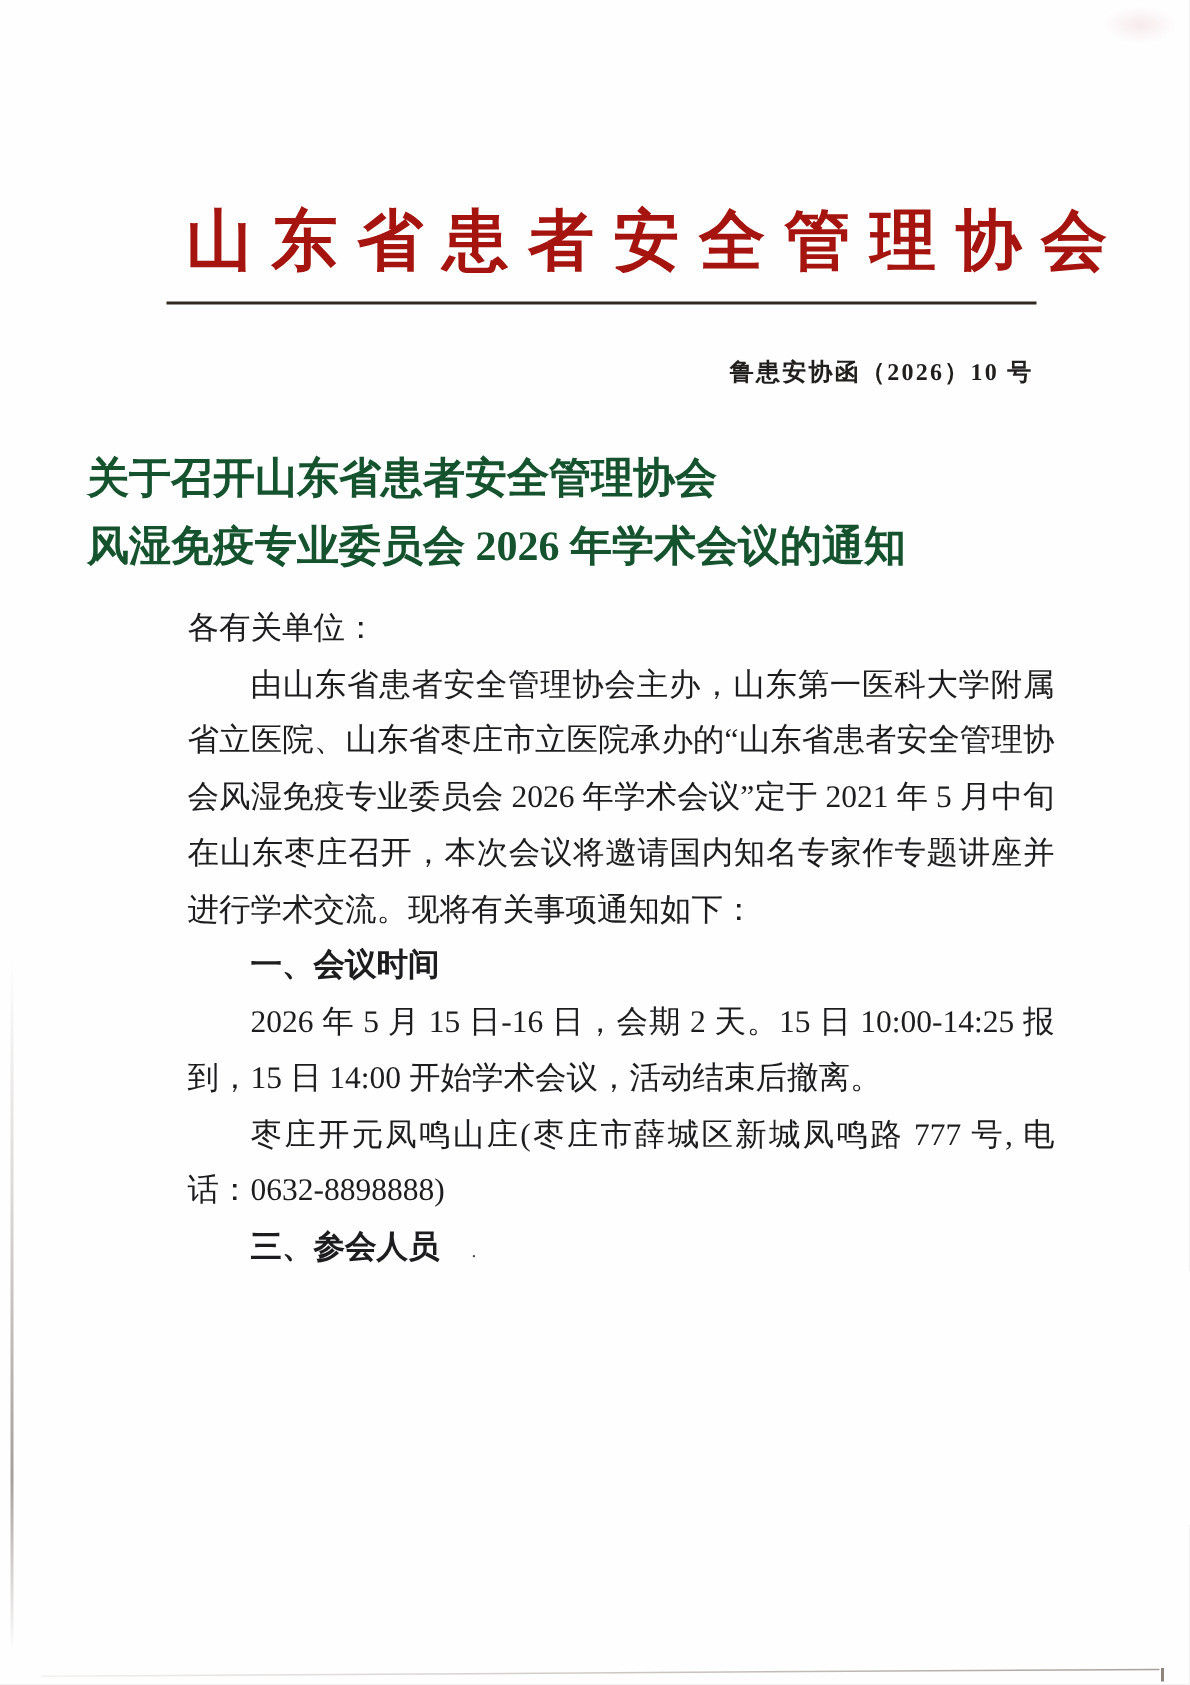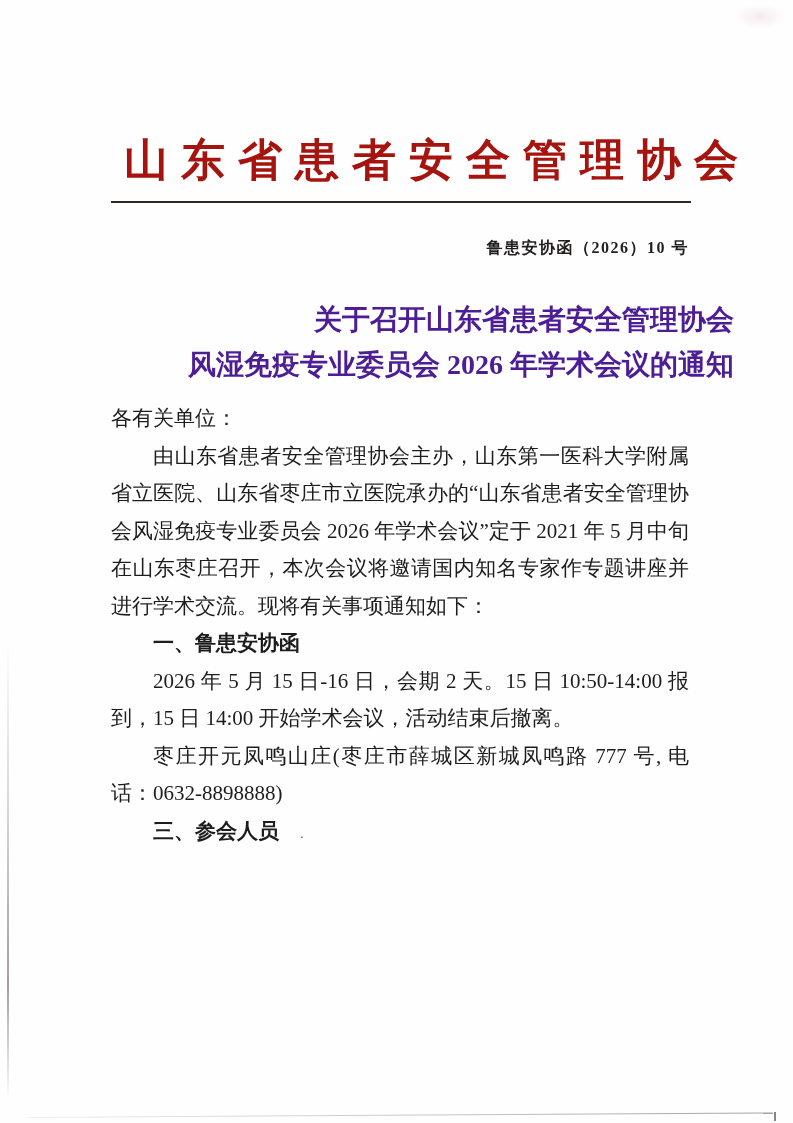--- a/index.html
+++ b/index.html
@@ -43,30 +43,30 @@
     text-align: right;
     font-size: 16px;
     font-weight: bold;
     letter-spacing: 1.5px;
     color: #211f1e;
   }
   .doc-title {
     position: absolute;
     top: 297px; left: 58px; width: 676px;
     margin: 0;
-    text-align: right;
+    text-align: left;
     font-size: 28px;
     line-height: 45px;
     font-weight: bold;
-    color: #4c1d95;
+    color: #14532d;
   }
   .t-line { display: block; }
   .body-text {
     position: absolute;
-    top: 400px; left: 111px; width: 578px;
+    top: 400px; left: 125px; width: 578px;
     font-size: 21px;
     line-height: 37.5px;
     text-align: justify;
     color: #1d1d1f;
   }
   .body-text p { margin: 0; padding: 0; }
   .indent { text-indent: 2em; }
   .sec-heading { font-weight: bold; text-indent: 2em; }
   .stray-dot {
     font-size: 13px;
@@ -116,22 +116,22 @@
   <h1 class="doc-title">
     <span class="t-line">关于召开山东省患者安全管理协会</span>
     <span class="t-line">风湿免疫专业委员会 2026 年学术会议的通知</span>
   </h1>
 
   <div class="body-text">
     <p class="salutation">各有关单位：</p>
 
     <p class="indent">由山东省患者安全管理协会主办，山东第一医科大学附属省立医院、山东省枣庄市立医院承办的“山东省患者安全管理协会风湿免疫专业委员会 2026 年学术会议”定于 2021 年 5 月中旬在山东枣庄召开，本次会议将邀请国内知名专家作专题讲座并进行学术交流。现将有关事项通知如下：</p>
 
-    <p class="sec-heading">一、鲁患安协函</p>
-    <p class="indent">2026 年 5 月 15 日-16 日，会期 2 天。15 日 10:50-14:00 报到，15 日 14:00 开始学术会议，活动结束后撤离。</p>
+    <p class="sec-heading">一、会议时间</p>
+    <p class="indent">2026 年 5 月 15 日-16 日，会期 2 天。15 日 10:00-14:25 报到，15 日 14:00 开始学术会议，活动结束后撤离。</p>
 
     <p class="indent">枣庄开元凤鸣山庄(枣庄市薛城区新城凤鸣路 777 号, 电话：0632-8898888)</p>
 
     <p class="sec-heading">
       <span>三、参会人员</span>
       <span class="stray-dot">.</span>
     </p>
   </div>
 
   <div class="edge-left"></div>

